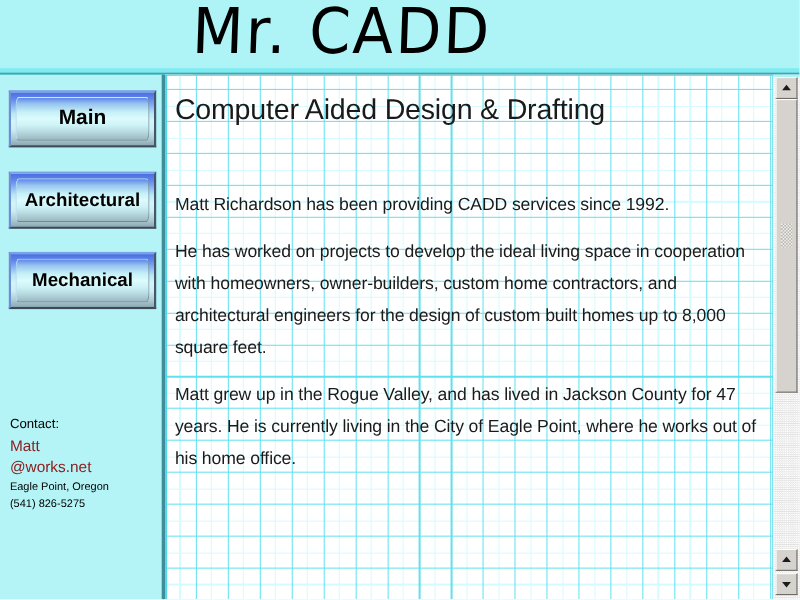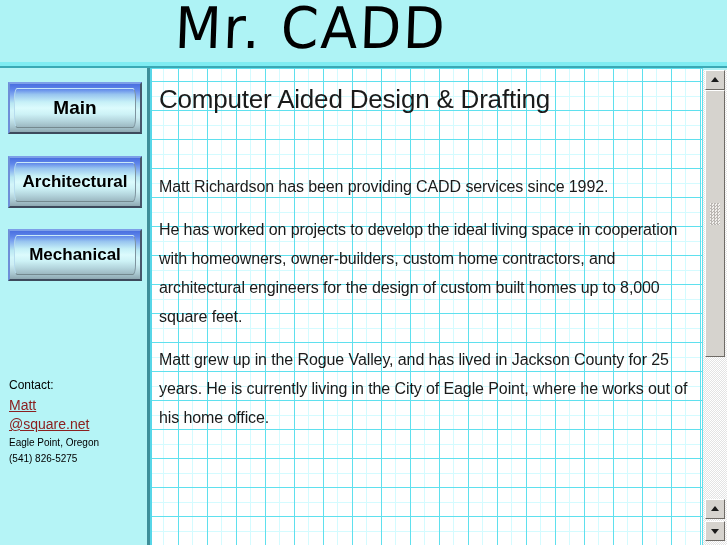--- a/index.html
+++ b/index.html
@@ -116,21 +116,20 @@
     font-family: "Liberation Sans", sans-serif;
     font-size: 12px;
     color: #000;
     margin-bottom: 4px;
   }
   .contact-link {
     display: block;
     font-family: "Liberation Sans", sans-serif;
     font-size: 14px;
     color: #8b2020;
-    text-decoration: underline;
     cursor: pointer;
     line-height: 19px;
     white-space: nowrap;
   }
   #contact-city, #contact-phone {
     font-family: "Liberation Sans", sans-serif;
     font-size: 10px;
     color: #000;
     line-height: 14px;
     margin-top: 2px;
@@ -293,37 +292,37 @@
       <div class="navbtn" id="btn-mech">
         <div class="navbtn-face">
           <span class="navbtn-label small">Mechanical</span>
         </div>
       </div>
 
 
       <div id="contact">
         <div id="contact-label">Contact:</div>
         <span class="contact-link">Matt</span>
-        <span class="contact-link">@square.net</span>
+        <span class="contact-link">@works.net</span>
         <div id="contact-city">Eagle Point, Oregon</div>
         <div id="contact-phone">(541) 826-5275</div>
       </div>
 
     </div>
     <div id="sidebar-divider"></div>
 
     <div id="content-wrap">
       <div id="content-grid"></div>
       <div id="content-leftedge"></div>
 
       <div id="content">
         <h1 id="page-title">Computer Aided Design &amp; Drafting</h1>
         <p class="para" id="p1">Matt Richardson has been providing CADD services since 1992.</p>
         <p class="para" id="p2">He has worked on projects to develop the ideal living space in cooperation with homeowners, owner-builders, custom home contractors, and architectural engineers for the design of custom built homes up to 8,000 square feet.</p>
-        <p class="para" id="p3">Matt grew up in the Rogue Valley, and has lived in Jackson County for 25 years. He is currently living in the City of Eagle Point, where he works out of his home office.</p>
+        <p class="para" id="p3">Matt grew up in the Rogue Valley, and has lived in Jackson County for 47 years. He is currently living in the City of Eagle Point, where he works out of his home office.</p>
       </div>
     </div>
 
     <div id="scrollbar">
       <div id="sb-track"></div>
       <div id="sb-topcap"></div>
 
       <div class="sb-btn" id="sb-up">
         <span class="sb-arrow up"></span>
       </div>

